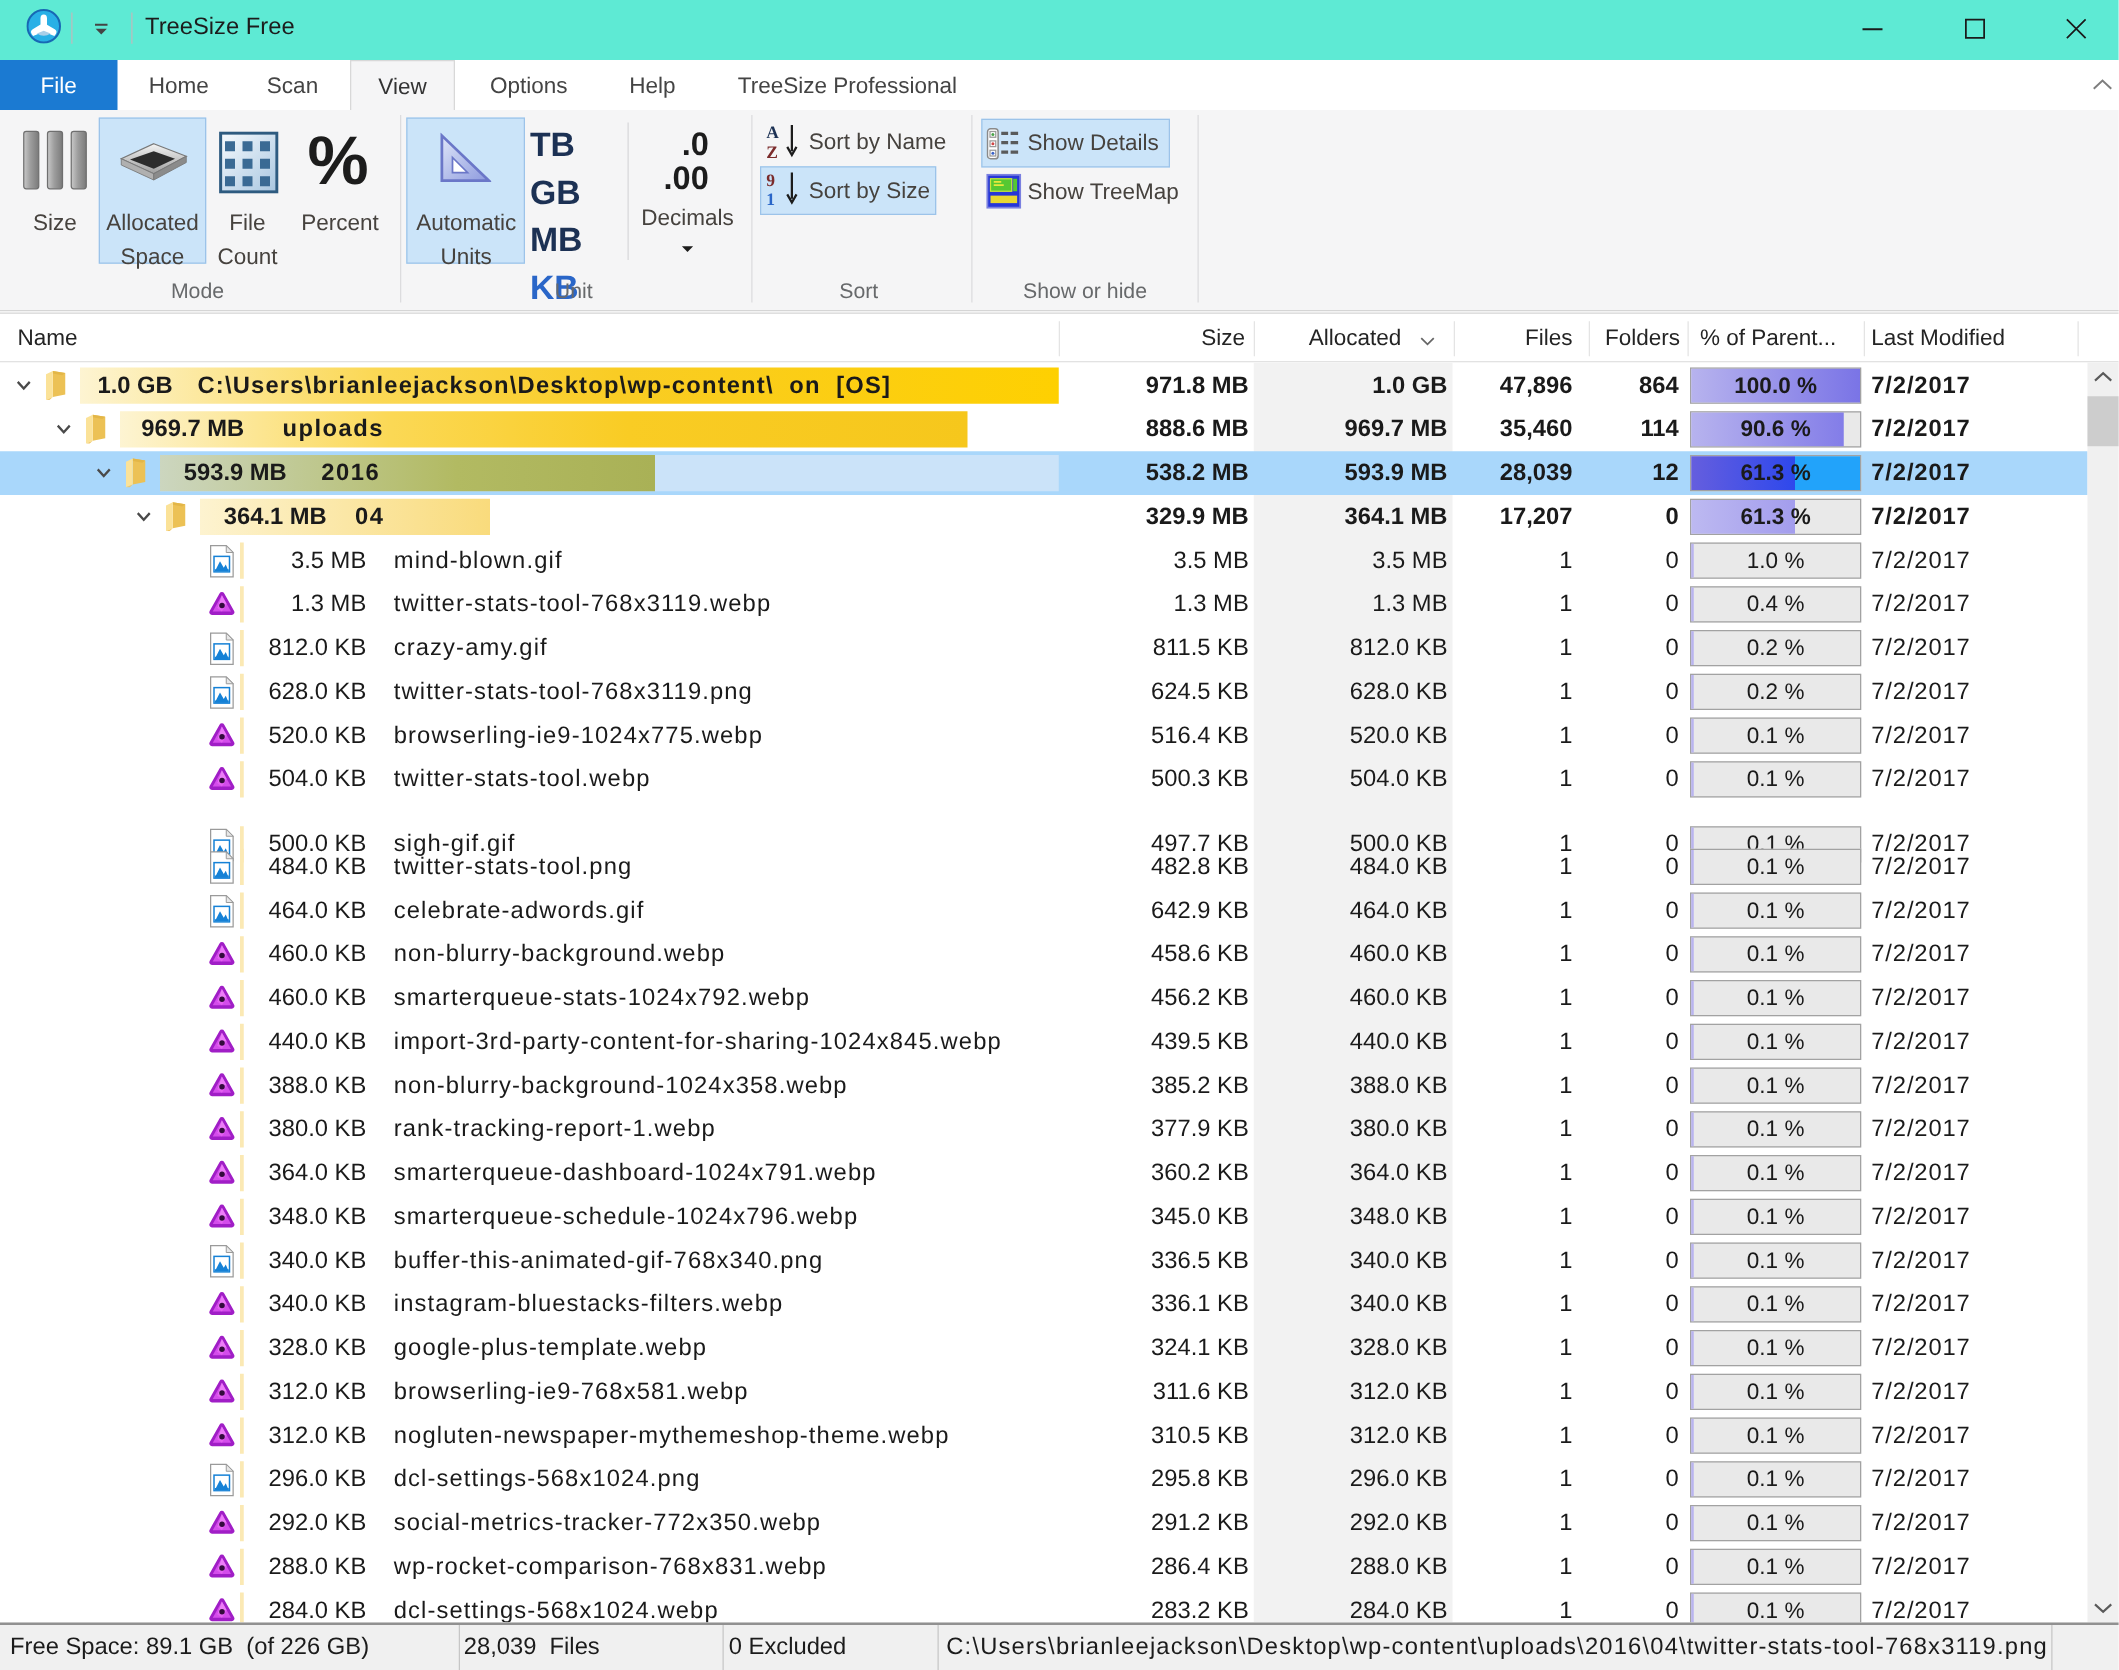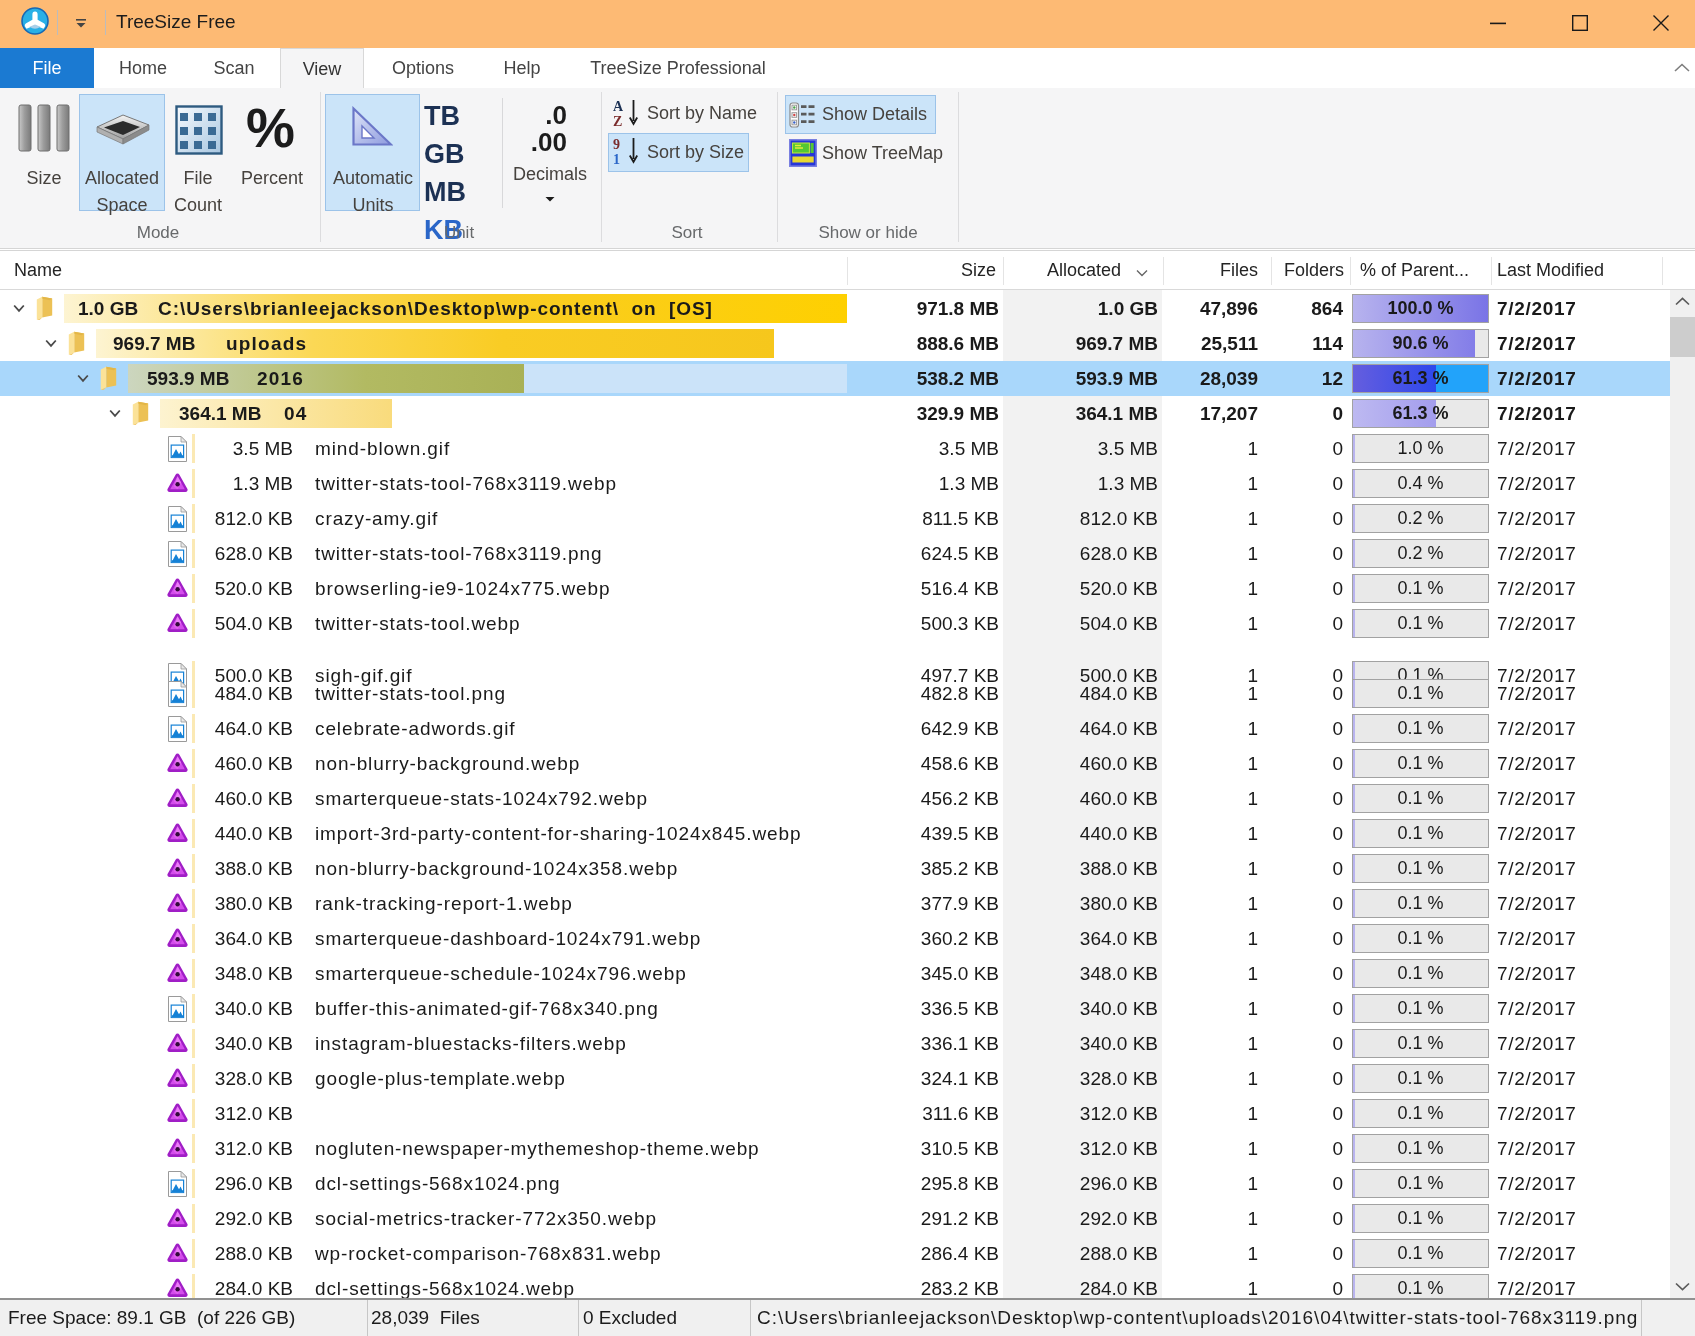--- a/index.html
+++ b/index.html
@@ -1,19 +1,19 @@
 <!DOCTYPE html>
 <html><head><meta charset="utf-8">
 <style>
 html,body{margin:0;padding:0;}
 body{width:1695px;height:1336px;position:relative;overflow:hidden;
   font-family:"Liberation Sans",sans-serif;background:#fff;}
 .abs{position:absolute;}
 
-#title{position:absolute;left:0;top:0;width:1695px;height:48px;background:#fdba74;}
+#title{position:absolute;left:0;top:0;width:1695px;height:48px;background:#5eead4;}
 .tsep{position:absolute;top:10px;width:1px;height:25px;background:#bcbcbc;}
 #apptitle{position:absolute;left:116px;top:11px;font-size:19px;color:#1c1c1c;}
 
 #tabs{position:absolute;left:0;top:48px;width:1695px;height:40px;background:#fff;}
 .tab{position:absolute;top:0;height:40px;line-height:40px;font-size:18px;color:#444;text-align:center;}
 #filetab{position:absolute;left:0;top:0;width:94px;height:40px;background:#1b7ad2;color:#fff;
   font-size:18px;text-align:center;line-height:40px;}
 #viewtab{position:absolute;left:280px;top:0;width:84px;height:40px;background:#f5f5f6;
   border:1px solid #d8d8d8;border-bottom:none;box-sizing:border-box;color:#333;
   font-size:18px;text-align:center;line-height:40px;}
@@ -254,21 +254,21 @@
 <svg class="abs" style="left:68px;top:5px" width="17" height="24" viewBox="0 0 17 24">
         <path d="M6.2 0.8 L16.2 2.4 L16.2 19.6 L6.2 21.6 Z" fill="#ecc155"></path>
         <path d="M6.2 0.8 L16.2 2.4 L13.8 4.2 L6.2 2.8 Z" fill="#e3b647"></path>
         <path d="M0.8 3.4 L6.2 0.8 L6.2 21.6 L0.8 23.8 Z" fill="#fbe298"></path>
         <path d="M0.8 23.8 L6.2 21.6 L3.6 23.9 Z" fill="#f2c967"></path>
       </svg>
 <span class="b" style="left:113px">969.7 MB</span>
 <span class="b" style="left:226px;letter-spacing:1.2px">uploads</span>
 <span class="cs b" style="left:849px;width:150px">888.6 MB</span>
       <span class="cs b" style="left:1008px;width:150px">969.7 MB</span>
-      <span class="cs b" style="left:1108px;width:150px">25,511</span>
+      <span class="cs b" style="left:1108px;width:150px">35,460</span>
       <span class="cs b" style="left:1193px;width:150px">114</span>
       <div class="pc">
         <div class="pcf" style="width:122px;background:linear-gradient(90deg,#b7b3ee,#837de8)"></div>
         <div class="pct b">90.6 %</div>
       </div>
       <span class="b" style="left:1497px;letter-spacing:0.7px">7/2/2017</span>
 </div>
 <div class="r" style="top:71px;background:#a9d7fb;">
 <div class="bar" style="left:128px;width:719px;background:#cbe3f9"></div>
 <div class="bar" style="left:128px;width:396px;background:linear-gradient(90deg,#ccd6bf,#b2ba62 60%,#a9b156)"></div>
@@ -726,20 +726,21 @@
 <div class="r" style="top:806px">
 <div class="bar" style="left:192px;width:3px;background:#fbe9b4"></div>
 <svg class="abs" style="left:166px;top:6px;" width="23" height="23" viewBox="0 0 23 23">
         <path d="M11.5 1.6 a2.2 2.2 0 0 1 1.9 1.1 l7.9 14 a2.2 2.2 0 0 1 -1.9 3.3 H3.6 a2.2 2.2 0 0 1 -1.9 -3.3 l7.9 -14 a2.2 2.2 0 0 1 1.9 -1.1 Z" fill="#a01ec6"></path>
         <path d="M11.5 4.2 l7.3 13 H4.2 Z" fill="#d44deb"></path>
         <path d="M11.5 4.2 l3.65 6.5 -7 3.2 Z" fill="#ec7ef7"></path>
         <path d="M11.5 17.2 l-4.2 -3.3 8.2 -3.2 Z" fill="#e460f2"></path>
         <circle cx="11.6" cy="12.3" r="2.2" fill="#330b3d"></circle>
       </svg>
 <span class="cs" style="left:143px;width:150px">312.0 KB</span>
+<span class="nm" style="left:315px">browserling-ie9-768x581.webp</span>
 <span class="cs" style="left:849px;width:150px">311.6 KB</span>
       <span class="cs" style="left:1008px;width:150px">312.0 KB</span>
       <span class="cs" style="left:1108px;width:150px">1</span>
       <span class="cs" style="left:1193px;width:150px">0</span>
       <div class="pc">
         <div class="pcf" style="width:2px;background:#b9b4ef"></div>
         <div class="pct">0.1 %</div>
       </div>
       <span class="" style="left:1497px;letter-spacing:0.7px">7/2/2017</span>
 </div>

